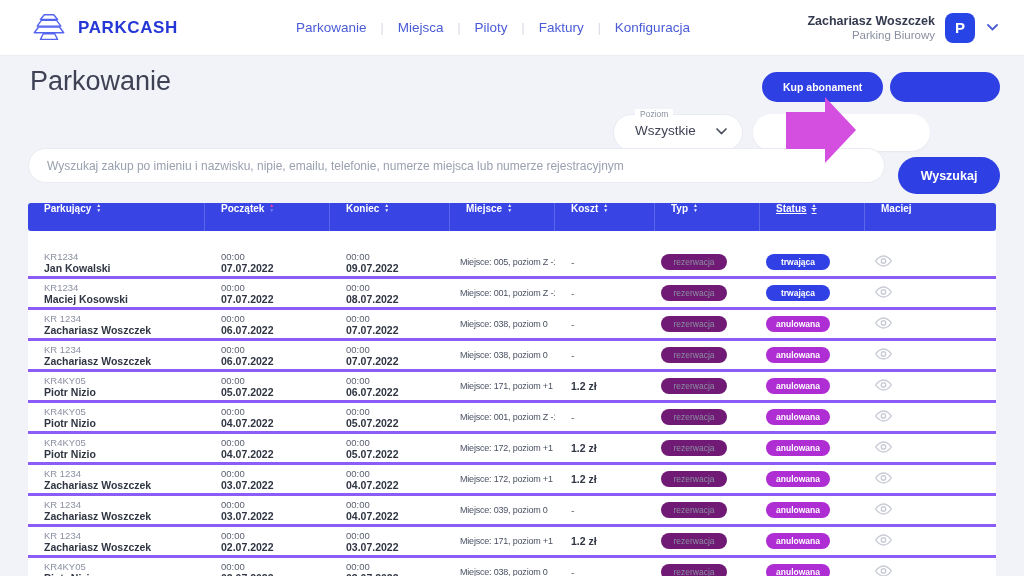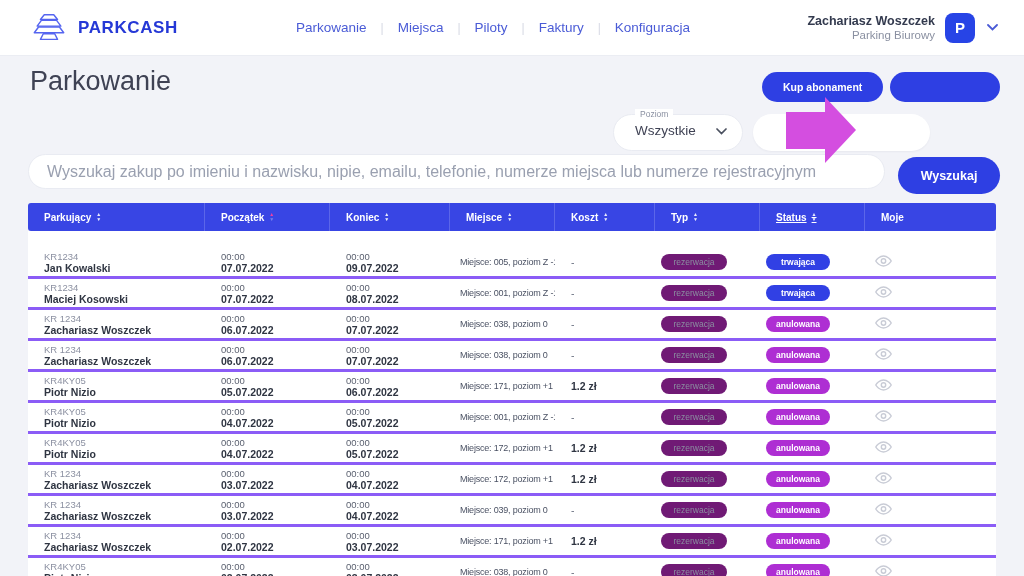--- a/index.html
+++ b/index.html
@@ -48,32 +48,32 @@
                  white-space:nowrap;cursor:pointer;}
   .dropdown-item.active{color:#4a5bd6;}
 
   
   .arrow-shaft{position:absolute;left:786px;top:112px;width:40px;height:37px;background:#d44ee0;z-index:6;}
   .arrow-head{position:absolute;left:825px;top:97px;width:0;height:0;z-index:6;
               border-top:33px solid transparent;border-bottom:33px solid transparent;
               border-left:31px solid #d44ee0;}
 
   
-  .search-input{position:absolute;left:28px;top:154px;width:857px;height:35px;background:#fff;
+  .search-input{position:absolute;left:28px;top:148px;width:857px;height:35px;background:#fff;
                 border:1px solid #e9ebf2;border-radius:18px;box-sizing:border-box;padding:0 18px;
-                font-family:inherit;font-size:16px;color:#3f4254;outline:none;z-index:1;}
+                font-family:inherit;font-size:12px;color:#3f4254;outline:none;z-index:1;}
   .search-input::placeholder{color:#9aa0b0;}
   .search-btn{position:absolute;left:898px;top:157px;width:102px;height:37px;border:none;
               border-radius:19px;background:#2e3fe3;color:#fff;font-family:inherit;font-size:12.5px;
               font-weight:bold;z-index:1;cursor:pointer;}
 
   
   .table{position:absolute;left:28px;top:203px;width:968px;z-index:1;}
   .thead{display:flex;background:#3845e4;border-radius:3px;height:28px;}
-  .th{display:flex;align-items:center;gap:5px;padding-left:16px;box-sizing:border-box;
+  .th{display:flex;align-items:flex-start;gap:5px;padding-left:16px;box-sizing:border-box;
       color:#fff;font-size:10px;font-weight:bold;border-right:1px solid rgba(255,255,255,.18);}
   .th:last-child{border-right:none;}
   .sort{display:inline-flex;flex-direction:column;font-size:5px;line-height:5px;
         color:rgba(255,255,255,.9);cursor:pointer;}
   .sort i{font-style:normal;}
   .sort.asc .up{color:#f23fa0;}
   .sort.asc .dn{opacity:.35;}
   .tbody{background:#fff;padding-top:17px;height:328px;overflow:hidden;}
   .tr{display:flex;align-items:center;height:31px;border-bottom:3px solid #8b5cf6;box-sizing:border-box;}
   .td{box-sizing:border-box;padding-left:16px;overflow:hidden;white-space:nowrap;}
@@ -203,21 +203,21 @@
           </span>
         </div>
         <div class="th" style="width: 105px; text-decoration: underline;">
           <span>Status</span>
           <span class="sort">
             <i class="up">▲</i>
             <i class="dn">▼</i>
           </span>
         </div>
         <div class="th" style="width: 131px;">
-          <span>Moje</span>
+          <span>Maciej</span>
         </div>
       </div>
     <div class="tbody" id="tbody">
         <div class="tr">
           <div class="td" style="width: 177px;">
             <div class="plate">KR1234</div>
             <div class="name">Jan Kowalski</div>
           </div>
           <div class="td" style="width: 125px;">
             <div class="time">00:00</div>

